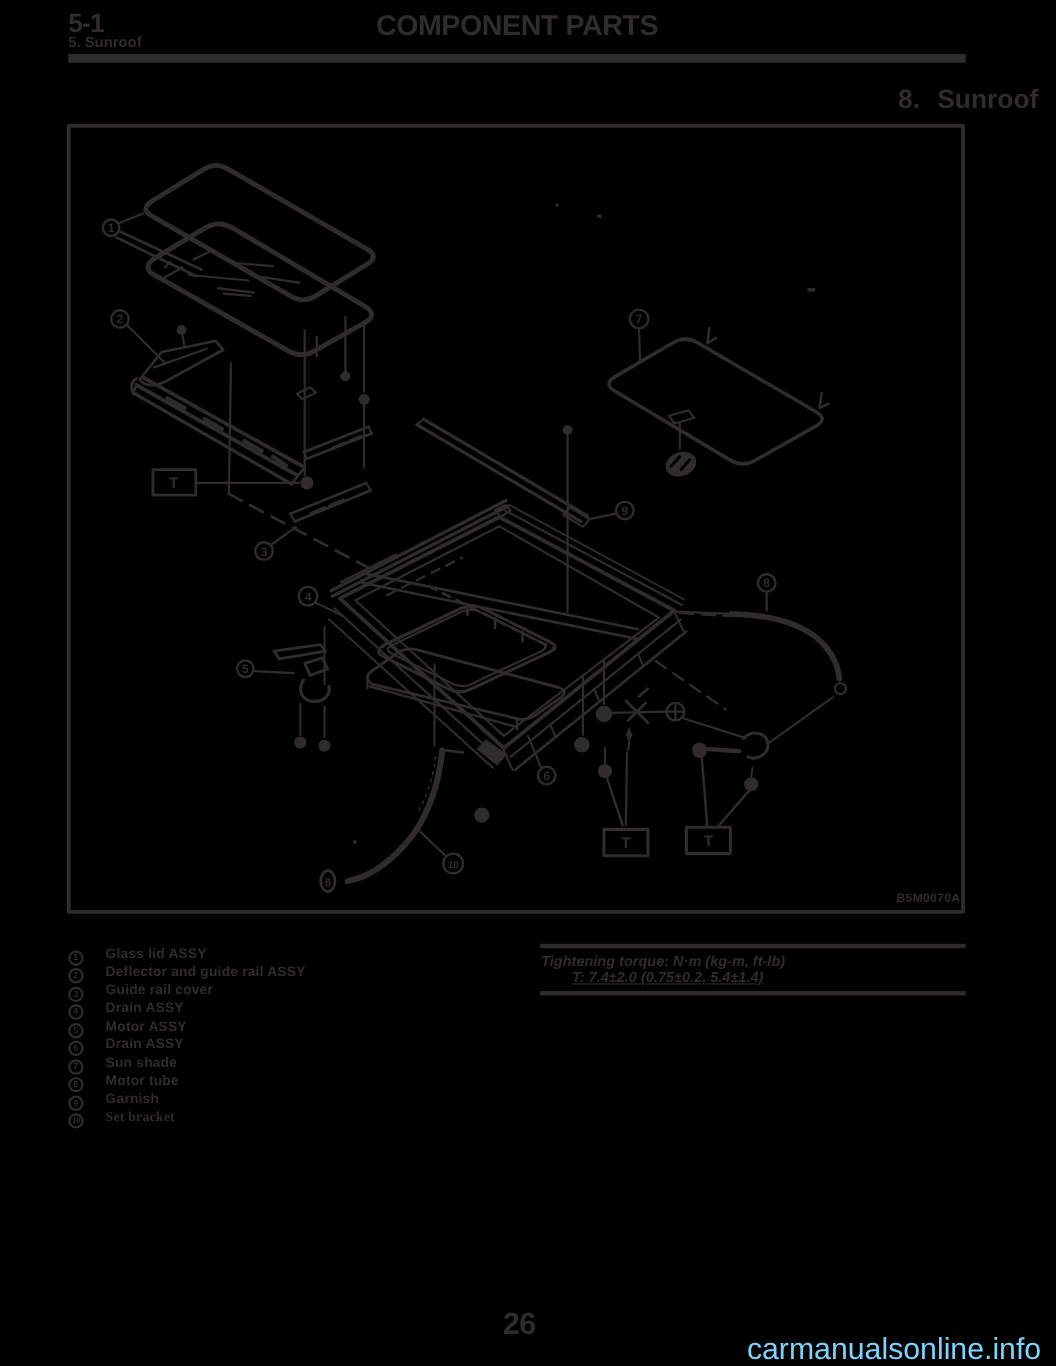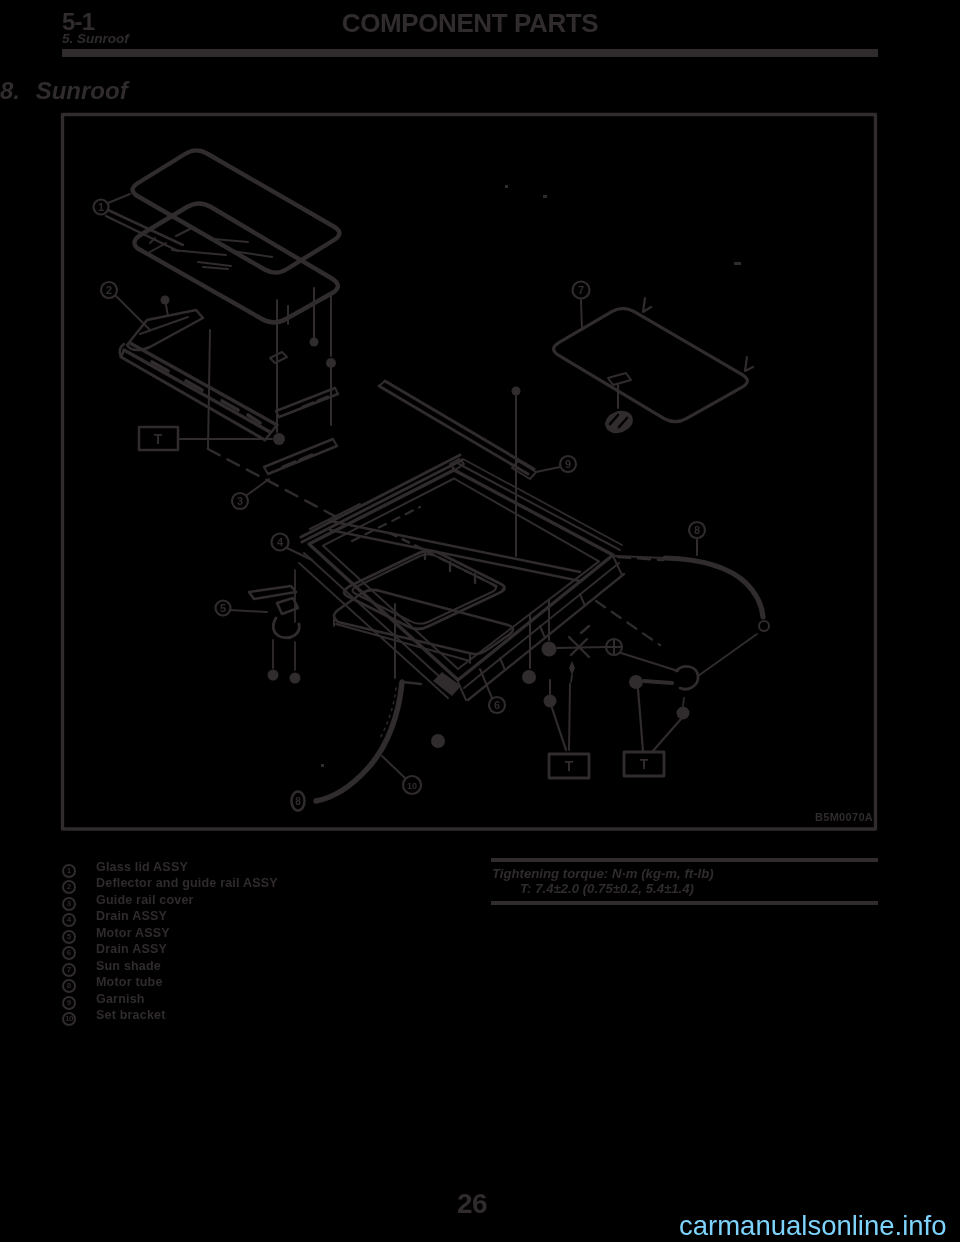--- a/index.html
+++ b/index.html
@@ -10,25 +10,25 @@
             letter-spacing:0.2px;white-space:nowrap;}
   .cnum{display:inline-block;width:10px;height:10px;border:2px solid #302b2d;
         border-radius:50%;text-align:center;font-size:8px;line-height:10px;
         vertical-align:-2px;font-weight:bold;}
   .ltxt{margin-left:20px;}
 </style>
 </head>
 <body>
 
   <div class="abs" style="left:62px;top:8px;font-size:24px;font-weight:bold;letter-spacing:-0.8px;">5-1</div>
-  <div class="abs" style="left:62px;top:31px;font-size:13.5px;font-weight:bold;font-style:italic;">5. Sunroof</div>
+  <div class="abs" style="left:62px;top:31px;font-size:13.5px;font-weight:bold;">5. Sunroof</div>
   <div class="abs" style="left:0;top:8px;width:940px;text-align:center;font-size:26px;font-weight:bold;letter-spacing:-0.4px;">COMPONENT PARTS</div>
   <div class="abs" style="left:62px;top:49px;width:816px;height:8px;background:#302b2d;"></div>
 
-  <div class="abs" style="left:0;top:77px;width:944px;text-align:left;font-size:24px;font-weight:bold;word-spacing:9px;font-style:italic;">8. Sunroof</div>
+  <div class="abs" style="left:0;top:77px;width:944px;text-align:right;font-size:24px;font-weight:bold;word-spacing:9px;">8. Sunroof</div>
 
   <svg class="abs" style="left:0;top:0;" width="960" height="1242" viewBox="0 0 960 1242" fill="none" stroke="#302b2d" stroke-linecap="round" stroke-linejoin="round">
 
     <rect x="62.5" y="114.5" width="813" height="714.5" stroke-width="3.4"></rect>
 
     <path d="M138,183 L185,154 Q196,147 207,153.5 L333.7,226.5 Q345,233 334,240 L287,269 Q276,276 264.7,269.5 L138.3,196.5 Q127,190 138,183 Z" stroke-width="4.4"></path>
     <path d="M142,234 L187,207 Q199,200 211,207 L331,278 Q343,285 334,292 L286,319 Q274,326 262,319 L137,248 Q130,241 142,234 Z" stroke-width="4.4"></path>
     <g stroke-width="2">
       <line x1="150" y1="252" x2="166" y2="243"></line>
       <line x1="176" y1="236" x2="190" y2="229"></line>
@@ -233,22 +233,22 @@
 
   <div class="list-row" style="top:859.5px;"><span class="cnum">1</span><span class="ltxt" style="vertical-align:0px;">Glass lid ASSY</span></div>
   <div class="list-row" style="top:876px;"><span class="cnum">2</span><span class="ltxt" style="vertical-align:0px;">Deflector and guide rail ASSY</span></div>
   <div class="list-row" style="top:892.5px;"><span class="cnum">3</span><span class="ltxt" style="vertical-align:0px;">Guide rail cover</span></div>
   <div class="list-row" style="top:909px;"><span class="cnum">4</span><span class="ltxt" style="vertical-align:0px;">Drain ASSY</span></div>
   <div class="list-row" style="top:925.5px;"><span class="cnum">5</span><span class="ltxt" style="vertical-align:0px;">Motor ASSY</span></div>
   <div class="list-row" style="top:942px;"><span class="cnum">6</span><span class="ltxt" style="vertical-align:0px;">Drain ASSY</span></div>
   <div class="list-row" style="top:958.5px;"><span class="cnum">7</span><span class="ltxt" style="vertical-align:0px;">Sun shade</span></div>
   <div class="list-row" style="top:975px;"><span class="cnum">8</span><span class="ltxt" style="vertical-align:0px;">Motor tube</span></div>
   <div class="list-row" style="top:991.5px;"><span class="cnum">9</span><span class="ltxt" style="vertical-align:0px;">Garnish</span></div>
-  <div class="list-row" style="top:1008px;"><span class="cnum" style="font-size:8px;letter-spacing:-0.5px;">10</span><span class="ltxt" style="vertical-align:0px;">Set bracket</span></div>
+  <div class="list-row" style="top:1008px;font-family:Liberation Serif, serif;"><span class="cnum" style="font-size:8px;letter-spacing:-0.5px;">10</span><span class="ltxt" style="vertical-align:0px;">Set bracket</span></div>
 
   <div class="abs" style="left:491px;top:858px;width:387px;height:4px;background:#302b2d;"></div>
   <div class="abs" style="left:492px;top:866px;font-size:13.2px;font-weight:bold;font-style:italic;">Tightening torque: N·m (kg-m, ft-lb)</div>
-  <div class="abs" style="left:520px;top:881px;font-size:13.2px;font-weight:bold;font-style:italic;">T: 7.4±2.0 (0.75±0.2, 5.4±1.4)</div>
+  <div class="abs" style="left:520px;top:881px;font-size:13.2px;font-weight:bold;font-style:italic;text-decoration:underline;">T: 7.4±2.0 (0.75±0.2, 5.4±1.4)</div>
   <div class="abs" style="left:491px;top:901px;width:387px;height:4px;background:#302b2d;"></div>
 
   <div class="abs" style="left:457px;top:1188px;font-size:28px;font-weight:bold;letter-spacing:-0.5px;">26</div>
 
   <div class="abs" style="left:679px;top:1210px;font-size:27.5px;color:#7dd3fc;">carmanualsonline.info</div>
 
 </body></html>

